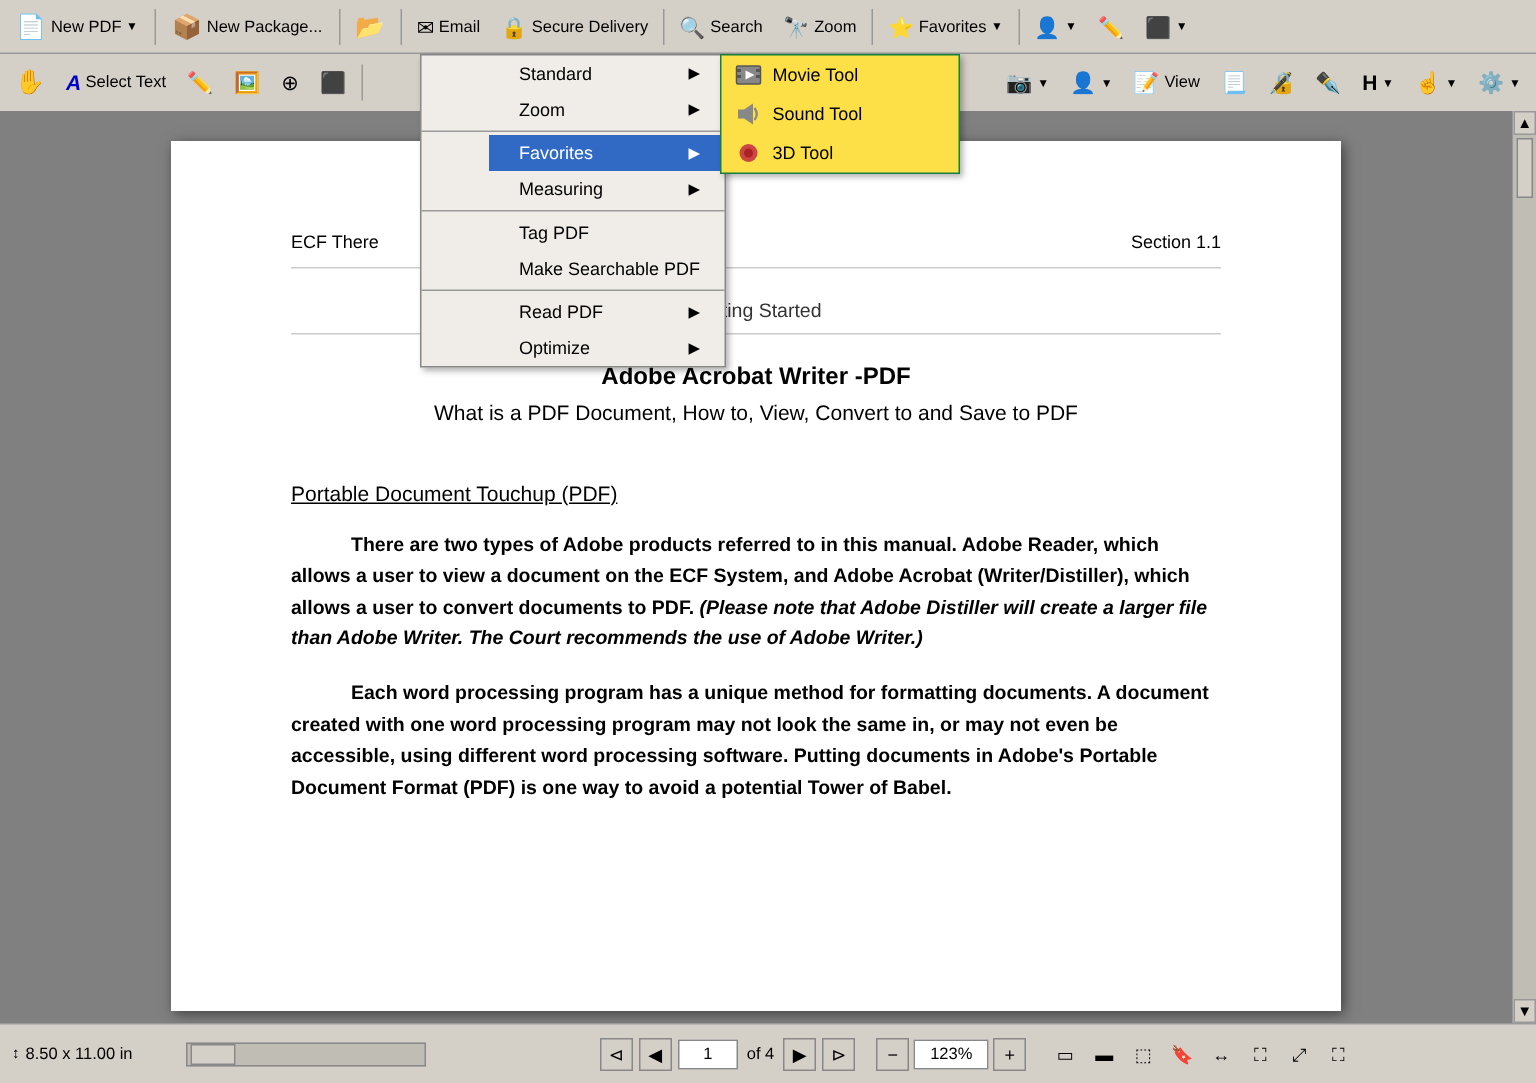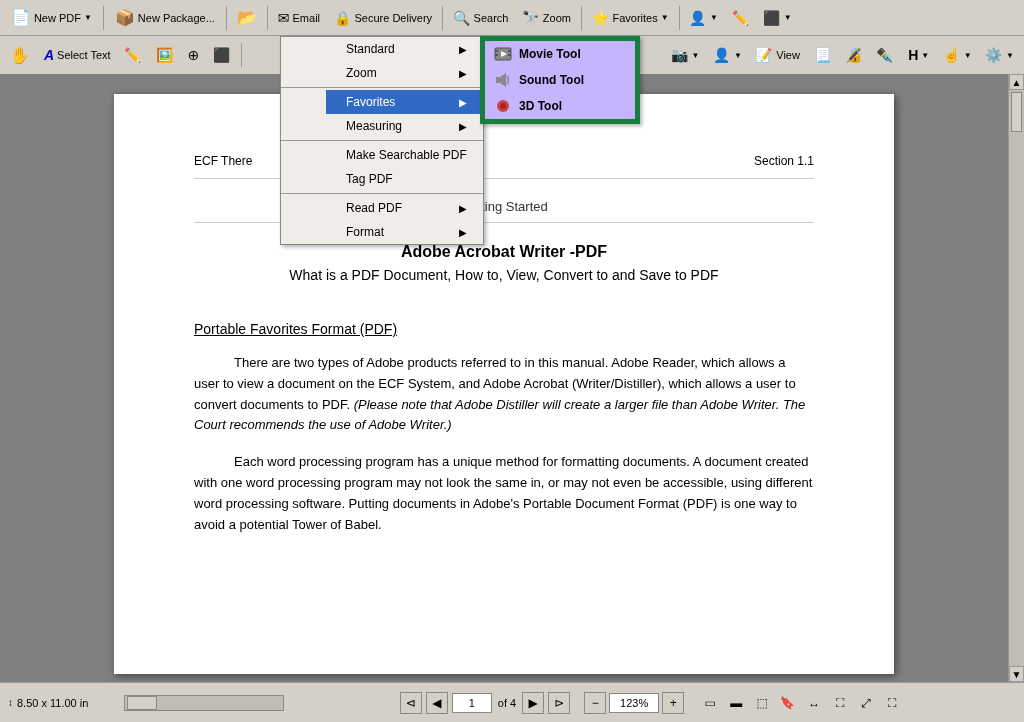--- a/index.html
+++ b/index.html
@@ -20,41 +20,41 @@
     .menu-overlay { position: absolute; top: 0; left: 0; right: 0; bottom: 0; z-index: 100; }
 
     
     .dropdown-menu { position: absolute; top: 36px; left: 280px; background: #f0ede8; border: 1px solid #888; box-shadow: 2px 2px 4px rgba(0,0,0,0.3); min-width: 200px; z-index: 200; }
 
     .menu-item { display: flex; align-items: center; justify-content: space-between; padding: 4px 16px 4px 20px; cursor: pointer; font-size: 12px; height: 24px; margin-left: 45px; }
     .menu-item .arrow { font-size: 10px; }
     .menu-divider { height: 1px; background: #999; margin: 2px 0; }
 
     
-    .submenu-advanced { position: absolute; top: 36px; left: 480px; background: #c4b5fd; border: 5px solid #15803d; box-shadow: 2px 2px 4px rgba(0,0,0,0.3); min-width: 160px; z-index: 300; font-weight: bold; }
+    .submenu-advanced { position: absolute; top: 36px; left: 480px; background: #fde047; border: 1px solid #15803d; box-shadow: 2px 2px 4px rgba(0,0,0,0.3); min-width: 160px; z-index: 300; }
 
     .submenu-item { display: flex; align-items: center; gap: 6px; padding: 4px 16px 4px 8px; cursor: pointer; font-size: 12px; height: 26px; }
 
     .submenu-icon { width: 20px; height: 20px; display: flex; align-items: center; justify-content: center; }
 
     
     .doc-container { position: absolute; top: 74px; left: 0; right: 16px; bottom: 40px; background: #808080; overflow: hidden; }
 
     .doc-page { position: absolute; top: 20px; left: 50%; transform: translateX(-50%); width: 780px; background: white; box-shadow: 2px 2px 8px rgba(0,0,0,0.5); padding: 60px 80px; min-height: 580px; }
 
     .doc-header { display: flex; justify-content: space-between; font-size: 12px; margin-bottom: 20px; padding-bottom: 10px; border-bottom: 1px solid #ccc; }
 
     .doc-section-title { text-align: center; font-size: 13px; color: #333; margin-bottom: 20px; padding-bottom: 8px; border-bottom: 1px solid #ccc; }
 
     .doc-title { text-align: center; font-size: 16px; font-weight: bold; margin-bottom: 6px; }
     .doc-subtitle { text-align: center; font-size: 14px; margin-bottom: 38px; }
 
     .doc-heading { text-decoration: underline; font-size: 14px; margin-bottom: 16px; }
 
-    .doc-body { font-size: 13px; line-height: 1.6; }
+    .doc-body { font-size: 13px; line-height: 1.6; font-weight: bold; }
     .doc-para { margin-bottom: 16px; text-indent: 40px; }
     .doc-italic { font-style: italic; }
 
     
     .scrollbar-v { position: absolute; right: 0; top: 74px; bottom: 40px; width: 16px; background: #d4d0c8; border-left: 1px solid #999; display: flex; flex-direction: column; }
     .scroll-arrow { height: 16px; display: flex; align-items: center; justify-content: center; background: #d4d0c8; border: 1px solid #999; cursor: pointer; font-size: 10px; }
     .scroll-track { flex: 1; background: #c0bdb5; }
     .scroll-thumb { height: 40px; background: #d4d0c8; border: 1px solid #888; margin: 2px; }
 
     
@@ -218,21 +218,21 @@
 
 <div class="doc-container">
   <div class="doc-page">
     <div class="doc-header">
       <span>ECF There</span>
       <span>Section 1.1</span>
     </div>
     <div class="doc-section-title">Getting Started</div>
     <div class="doc-title">Adobe Acrobat Writer -PDF</div>
     <div class="doc-subtitle">What is a PDF Document, How to, View, Convert to and Save to PDF</div>
-    <div class="doc-heading">Portable Favorites Format (PDF)</div>
+    <div class="doc-heading">Portable Document Touchup (PDF)</div>
     <div class="doc-body">
       <p class="doc-para">
         There are two types of Adobe products referred to in this manual. Adobe Reader, which allows a user to view a document on the ECF System, and Adobe Acrobat (Writer/Distiller), which allows a user to convert documents to PDF. <span class="doc-italic">(Please note that Adobe Distiller will create a larger file than Adobe Writer. The Court recommends the use of Adobe Writer.)</span>
       </p>
       <p class="doc-para">Each word processing program has a unique method for formatting documents. A document created with one word processing program may not look the same in, or may not even be accessible, using different word processing software. Putting documents in Adobe's Portable Document Format (PDF) is one way to avoid a potential Tower of Babel.</p>
     </div>
   </div>
 </div>
 
 <div class="scrollbar-v">
@@ -258,32 +258,32 @@
     <div class="menu-item menu-item-advanced">
       <span>Favorites</span>
       <span class="arrow">▶</span>
     </div>
     <div class="menu-item">
       <span>Measuring</span>
       <span class="arrow">▶</span>
     </div>
     <div class="menu-divider"></div>
     <div class="menu-item">
+      <span>Tag PDF</span>
+    </div>
+    <div class="menu-item">
       <span>Make Searchable PDF</span>
     </div>
-    <div class="menu-item">
-      <span>Tag PDF</span>
-    </div>
     <div class="menu-divider"></div>
     <div class="menu-item">
       <span>Read PDF</span>
       <span class="arrow">▶</span>
     </div>
     <div class="menu-item">
-      <span>Format</span>
+      <span>Optimize</span>
       <span class="arrow">▶</span>
     </div>
   </div>
 
   <div class="submenu-advanced">
     <div class="submenu-item">
       <div class="submenu-icon">
         <svg width="18" height="18" viewBox="0 0 18 18">
           <rect x="1" y="3" width="16" height="12" rx="1" fill="#888" stroke="#555" stroke-width="1"></rect>
           <rect x="1" y="5" width="3" height="2" fill="#555"></rect>

